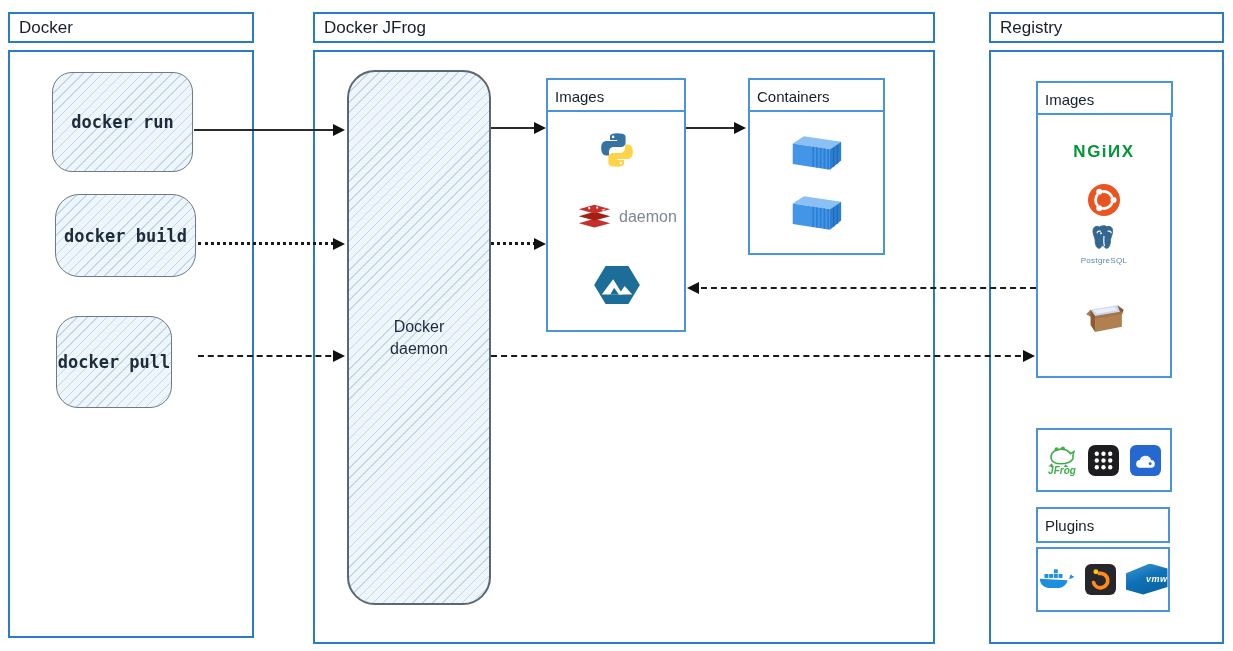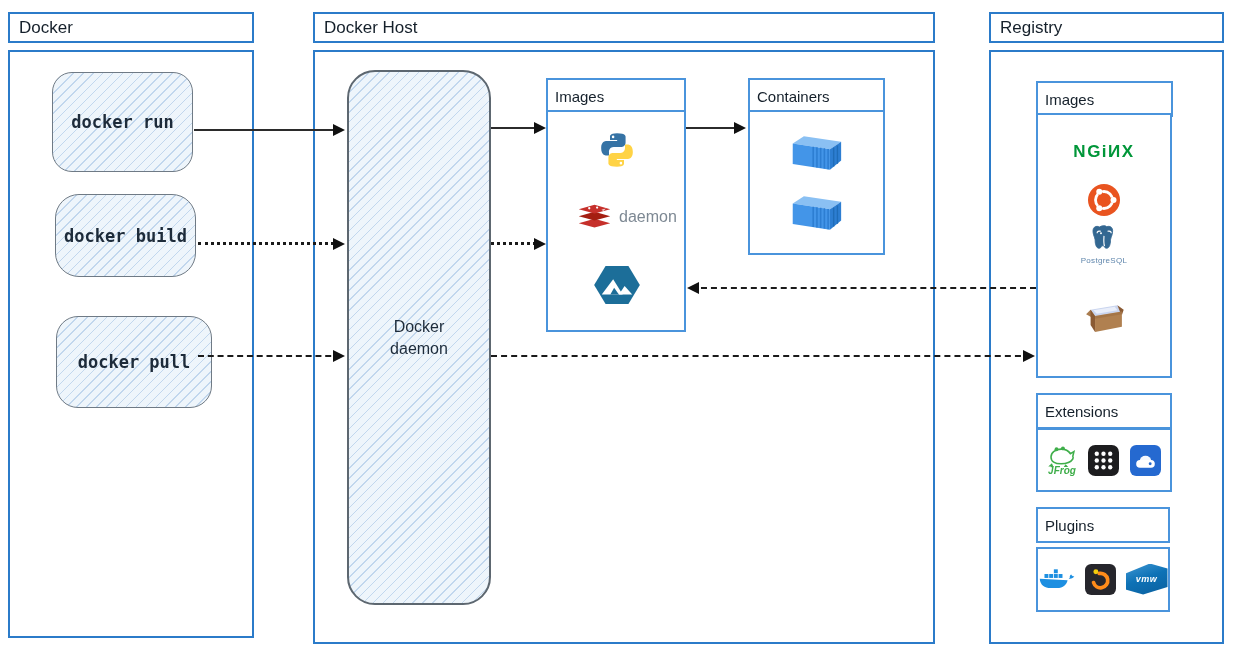--- a/index.html
+++ b/index.html
@@ -41,45 +41,45 @@
   .redisrow{position:absolute;display:flex;align-items:center;gap:7px;}
   .redisrow span{font-size:16px;color:#7d8893;}
   .nginx{position:absolute;text-align:center;font-weight:800;letter-spacing:1.5px;
          font-size:17px;color:#009639;}
   .pglabel{position:absolute;text-align:center;font-size:8px;color:#5f86ac;letter-spacing:.3px;}
   .iconrow{position:absolute;display:flex;align-items:center;justify-content:center;}
   .jfwrap{display:flex;flex-direction:column;align-items:center;line-height:1;font-style:italic;}
   .jfwrap span{font-size:10px;font-weight:bold;color:#3fae4a;margin-top:-1px;}
   .vmware{position:relative;width:42px;height:31px;background:linear-gradient(160deg,#3f97d3 0%,#0e72b6 45%,#0a5f9e 100%);
           clip-path:polygon(0% 32%,58% 0%,100% 16%,100% 76%,42% 100%,0% 84%);
-          display:flex;align-items:center;justify-content:center;}
+          display:flex;align-items:center;justify-content:flex-end;}
   .vmware span{color:#fff;font-weight:bold;font-style:italic;font-size:9px;letter-spacing:.5px;}
 </style>
 </head>
 <body>
 
 <div class="canvas">
 
   <div class="titlebox" style="left:8px;top:12px;width:246px;height:31px;">
     <span>Docker</span>
   </div>
   <div class="bigbox" style="left:8px;top:50px;width:246px;height:588px;"></div>
 
   <div class="cmd sketch" style="left:52px;top:72px;width:141px;height:100px;">
     <span>docker run</span>
   </div>
   <div class="cmd sketch" style="left:55px;top:194px;width:141px;height:83px;border-radius:24px;">
     <span>docker build</span>
   </div>
-  <div class="cmd sketch" style="left:56px;top:316px;width:156px;height:92px;border-radius:22px;">
+  <div class="cmd sketch" style="left:56px;top:316px;width:116px;height:92px;border-radius:22px;">
     <span>docker pull</span>
   </div>
 
   <div class="titlebox" style="left:313px;top:12px;width:622px;height:31px;">
-    <span>Docker Host</span>
+    <span>Docker JFrog</span>
   </div>
   <div class="bigbox" style="left:313px;top:50px;width:622px;height:594px;"></div>
 
   <div class="daemon sketch" style="left:347px;top:70px;width:144px;height:535px;">
     <span style="width:90px;">Docker daemon</span>
   </div>
 
   <div class="paneltitle" style="left:546px;top:78px;width:140px;height:25px;">
     <span>Images</span>
   </div>
@@ -185,23 +185,20 @@
       <polygon points="8,12 38,7 43,14 13,19" fill="#c9d4ee"></polygon>
       <polygon points="11,12.5 35,8.6 38,12.6 15,16.6" fill="#e9eefa"></polygon>
       <polygon points="8,12 3,17 10,21 13,19" fill="#a97c4f"></polygon>
       <polygon points="38,7 45,12 43,18 41,14.5" fill="#8a5a33"></polygon>
       <polygon points="13,19 43,14 43,31 13,37" fill="#b08050"></polygon>
       <polygon points="8,12 13,19 13,37 8,29" fill="#8a5a33"></polygon>
       <polygon points="13,19 43,14 43,17 13,22" fill="#9a6b3f" opacity=".55"></polygon>
     </svg>
   </div>
 
-  <div class="paneltitle" style="left:1036px;top:393px;width:136px;height:27px;">
-    <span>Extensions</span>
-  </div>
   <div class="panelbox" style="left:1036px;top:428px;width:136px;height:64px;"></div>
 
   <div class="iconrow" style="left:1040px;top:436px;width:128px;height:48px;gap:11px;">
     <div class="jfwrap">
       <svg width="30" height="22" viewBox="0 0 32 24">
         <path fill="#fff" stroke="#3fae4a" stroke-width="1.7" d="M4 13c0-5 5-8.5 11-8.5 4.6 0 8.3 2 10.2 5l3.8-2.2-1.2 5c.5 1 .5 2 0 3-2 3.2-6 5.2-12.8 5.2S4 18 4 13z"></path>
         <circle cx="10" cy="4.6" r="2.1" fill="#3fae4a"></circle>
         <circle cx="17" cy="3.6" r="2.1" fill="#3fae4a"></circle>
         <path fill="#3fae4a" d="M5 20l-4 3.5h5.5zM20 21l-2.2 3h5z"></path>
       </svg>

